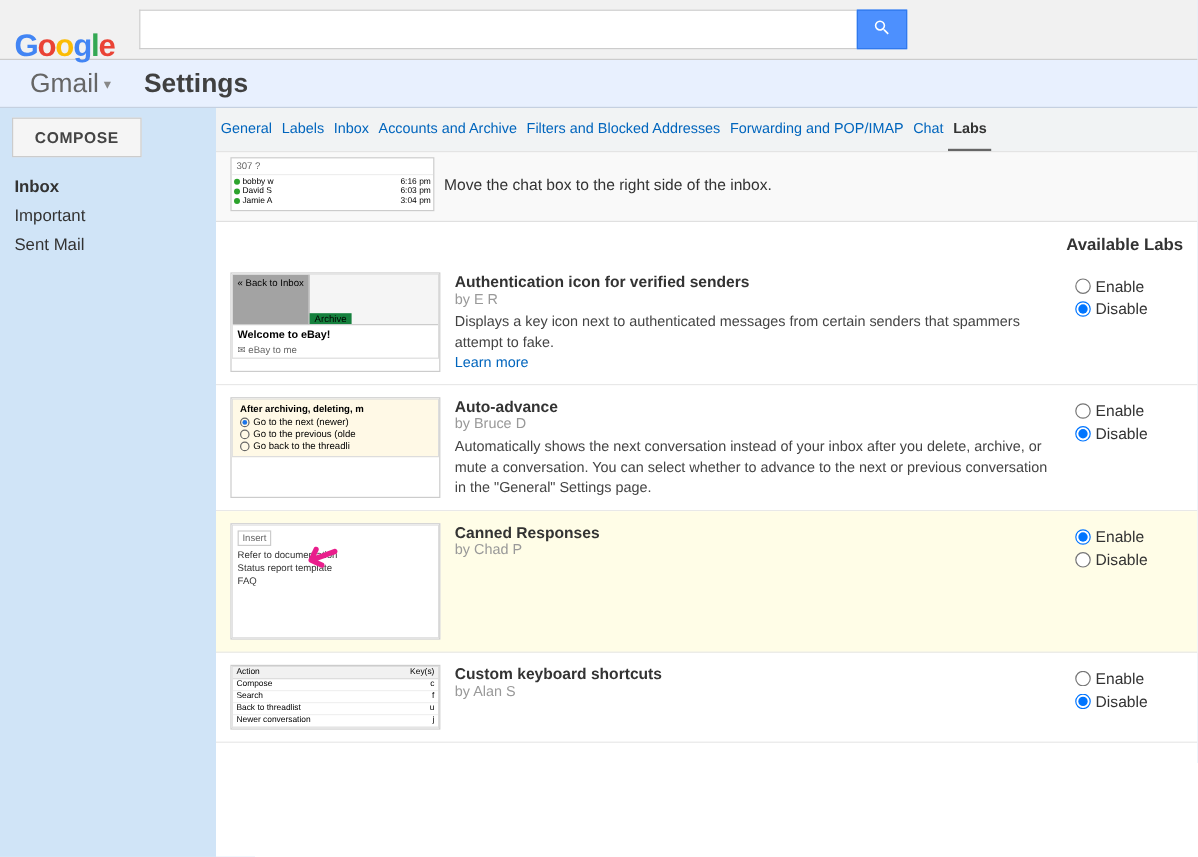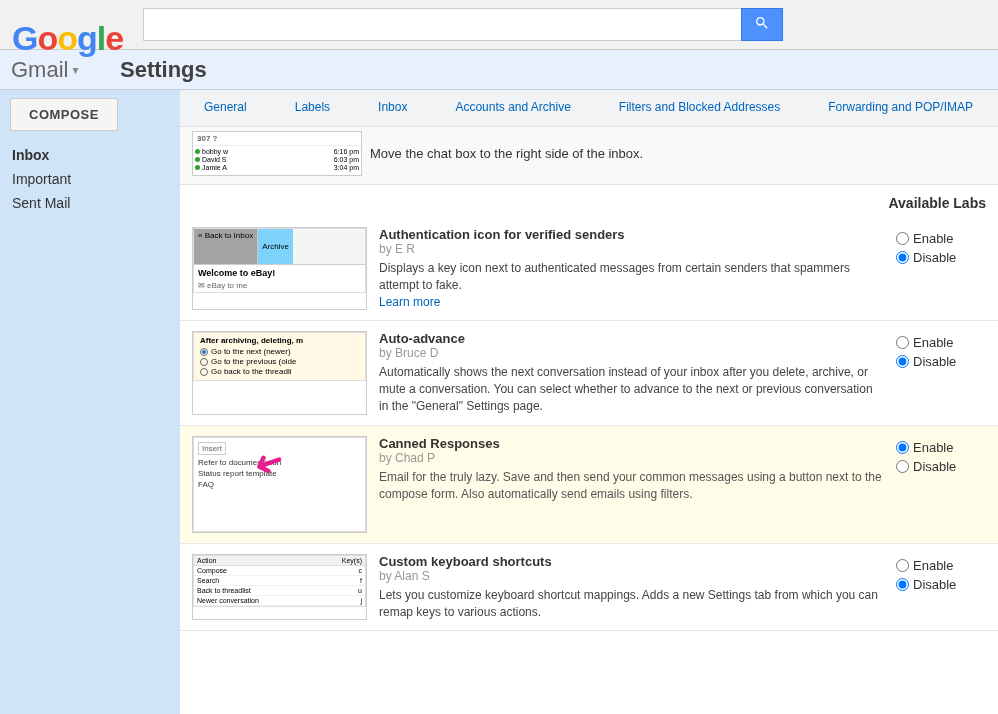--- a/index.html
+++ b/index.html
@@ -9,21 +9,21 @@
     .top-bar {
       background: #f1f1f1;
       border-bottom: 1px solid #ccc;
       display: flex;
       align-items: center;
       padding: 6px 12px;
       gap: 12px;
       height: 50px;
     }
     .google-logo {
-      font-size: 34px;
+      font-size: 26px;
       font-weight: bold;
       color: #4285f4;
       margin-right: 8px;
       letter-spacing: -1px;
       margin-top: 27px;
     }
     .google-logo span:nth-child(1) { color: #4285f4; }
     .google-logo span:nth-child(2) { color: #ea4335; }
     .google-logo span:nth-child(3) { color: #fbbc05; }
     .google-logo span:nth-child(4) { color: #4285f4; }
@@ -66,21 +66,21 @@
       font-weight: bold;
       margin-left: 108px;
     }
     .gmail-brand {
       font-size: 22px;
       color: #666;
       display: flex;
       align-items: center;
       gap: 4px;
       position: absolute;
-      left: 11px;
+      left: 25px;
     }
     .gmail-brand .dropdown-arrow {
       font-size: 12px;
       color: #888;
     }
 
     
     .main-layout {
       display: flex;
       height: calc(714px - 90px);
@@ -125,21 +125,21 @@
     .settings-tabs {
       background: #f1f3f4;
       border-bottom: 1px solid #e0e0e0;
       display: flex;
       align-items: center;
       padding: 0 0 0 0;
       flex-wrap: nowrap;
       overflow: hidden;
     }
     .tab {
-      padding: 10px 24px;
+      padding: 10px 4px;
       font-size: 12px;
       color: #0065bd;
       cursor: pointer;
       white-space: nowrap;
       border-bottom: 2px solid transparent;
     }
     .tab.active {
       color: #333;
       border-bottom: 2px solid #666;
       font-weight: bold;
@@ -244,24 +244,25 @@
       border-bottom: 1px solid #ccc;
     }
     .ebay-back-btn {
       background: #a3a3a3;
       border: none;
       padding: 2px 4px;
       font-size: 8px;
       border-right: 1px solid #ccc;
     }
     .ebay-archive-btn {
-      background: #7dd3fc;
+      background: #15803d;
       border: none;
-      padding: 13px 4px;
+      padding: 0 4px;
       font-size: 8px;
+      margin-top: 32px;
     }
     .ebay-body {
       padding: 3px 4px;
       font-size: 9px;
       font-weight: bold;
     }
     .ebay-from {
       font-size: 8px;
       color: #666;
       padding: 0 4px 2px 4px;
@@ -383,27 +384,27 @@
   <div class="content-area">
 
     <div class="settings-tabs">
       <div class="tab">General</div>
       <div class="tab">Labels</div>
       <div class="tab">Inbox</div>
       <div class="tab">Accounts and Archive</div>
       <div class="tab">Filters and Blocked Addresses</div>
       <div class="tab">Forwarding and POP/IMAP</div>
       <div class="tab">Chat</div>
-      <div class="tab active">Move</div>
+      <div class="tab active">Labs</div>
     </div>
 
     <div class="lab-preview">
       <div class="lab-preview-inner">
         <div class="preview-img">
-          <div style="font-size:8px; color:#666; padding:2px 4px; border-bottom:1px solid #eee;font-weight:bold;">307 ?</div>
+          <div style="font-size:8px; color:#666; padding:2px 4px; border-bottom:1px solid #eee;">307 ?</div>
           <div style="display:flex; flex-direction:column; gap:1px; padding:2px;">
             <div style="display:flex; justify-content:space-between; font-size:7px;">
               <div style="display:flex; align-items:center; gap:2px;">
                   <span style="width:5px;height:5px;border-radius:50%;background:#2ca32c;display:inline-block;"></span>
                   <span>bobby w</span>
                 </div>
               <span>6:16 pm</span>
             </div>
             <div style="display:flex; justify-content:space-between; font-size:7px;">
               <div style="display:flex; align-items:center; gap:2px;">
@@ -504,21 +505,20 @@
               <div class="canned-item">Refer to documentation</div>
               <div class="canned-item">Status report template</div>
               <div class="canned-item">FAQ</div>
             </div>
           </div>
         </div>
       </div>
       <div class="lab-info">
         <div class="lab-title">Canned Responses</div>
         <div class="lab-author">by Chad P</div>
-        <div class="lab-desc" style="color:#555;">Email for the truly lazy. Save and then send your common messages using a button next to the compose form. Also automatically send emails using filters.</div>
       </div>
       <div class="lab-controls">
         <label class="radio-label">
           <input type="radio" name="lab-canned" checked="" style="">
           <span>Enable</span>
         </label>
         <label class="radio-label">
           <input type="radio" name="lab-canned" style="">
           <span>Disable</span>
         </label>
@@ -546,21 +546,20 @@
           </div>
           <div class="kb-row">
             <span class="kb-col1">Newer conversation</span>
             <span class="kb-col2">j</span>
           </div>
         </div>
       </div>
       <div class="lab-info">
         <div class="lab-title">Custom keyboard shortcuts</div>
         <div class="lab-author">by Alan S</div>
-        <div class="lab-desc">Lets you customize keyboard shortcut mappings. Adds a new Settings tab from which you can remap keys to various actions.</div>
       </div>
       <div class="lab-controls">
         <label class="radio-label">
           <input type="radio" name="lab-keyboard" style="">
           <span>Enable</span>
         </label>
         <label class="radio-label">
           <input type="radio" name="lab-keyboard" checked="" style="">
           <span>Disable</span>
         </label>

